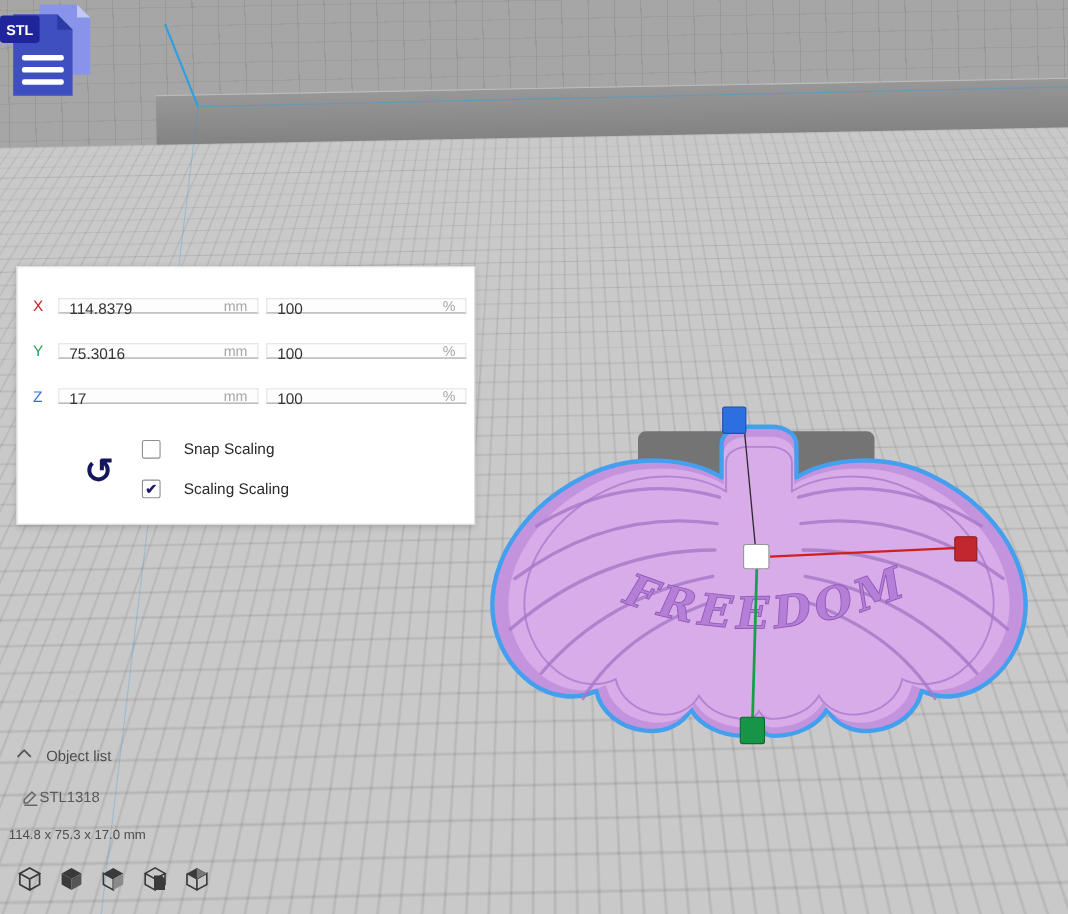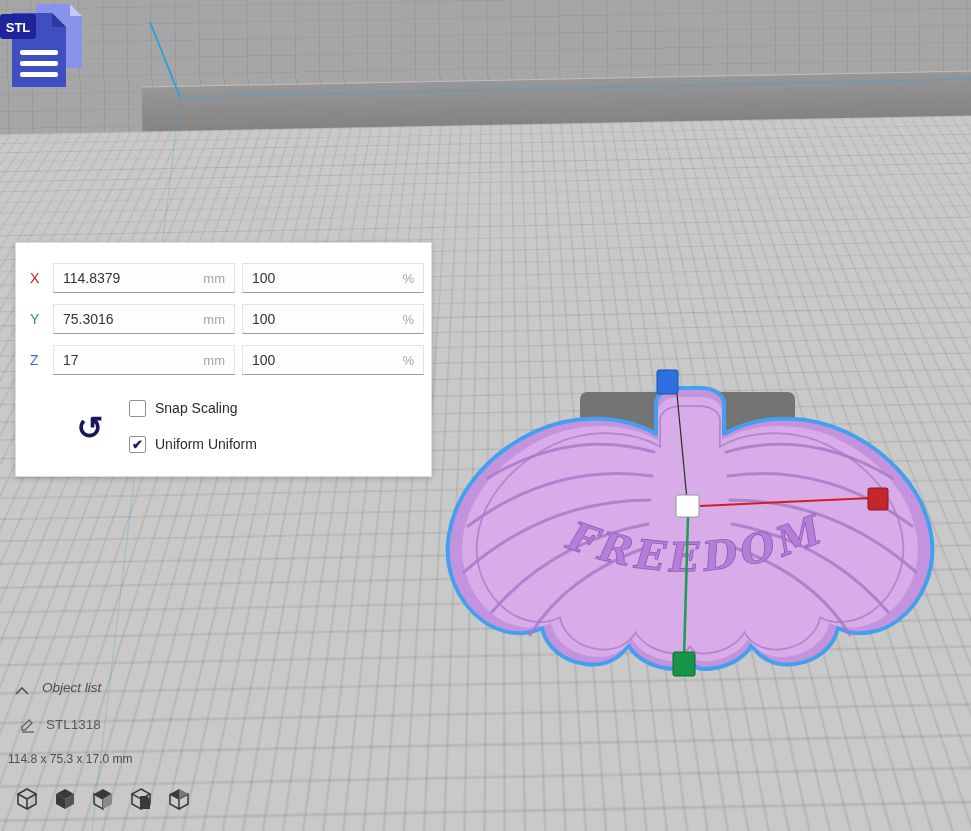--- a/index.html
+++ b/index.html
@@ -26,36 +26,36 @@
   .stl-icon{position:absolute;left:0;top:0;width:92px;height:98px;z-index:40;}
 
   
   .scale-panel{position:absolute;left:15px;top:242px;width:415px;height:233px;background:#fff;
     border:1px solid #dcdcdc;box-shadow:0 2px 6px rgba(0,0,0,.18);z-index:30;}
   .axis-row{position:absolute;left:14px;display:grid;grid-template-columns:16px 182px 182px;
     gap:7px;align-items:center;height:30px;}
   .axis-row.r0{top:20px}.axis-row.r1{top:61px}.axis-row.r2{top:102px}
   .axis-label{font-size:14px;text-align:left;}
   .axis-x{color:#cc2222}.axis-y{color:#21a353}.axis-z{color:#2d6fe0}
-  .field{position:relative;height:30px;background:#fdfdfd;border:1px solid #e3e3e3;border-bottom:1px solid #9d9d9d;box-sizing:border-box;}
+  .field{position:relative;height:14px;background:#fdfdfd;border:1px solid #e3e3e3;border-bottom:1px solid #9d9d9d;box-sizing:border-box;}
   .field input{width:100%;height:100%;border:none;outline:none;background:transparent;
     padding:0 36px 0 9px;box-sizing:border-box;font-size:14px;color:#333;font-family:"Liberation Sans",sans-serif;}
   .unit{position:absolute;right:9px;top:50%;transform:translateY(-50%);font-size:13px;color:#a6a6a6;pointer-events:none;text-align:right;}
   .reset-btn{position:absolute;left:52px;top:163px;width:44px;height:44px;border:none;background:transparent;
     font-size:32px;line-height:40px;color:#16165c;font-weight:bold;cursor:pointer;}
-  .check-row{position:absolute;left:113px;display:flex;align-items:center;gap:9px;height:20px;text-align:center;}
+  .check-row{position:absolute;left:113px;display:flex;align-items:center;gap:21px;height:20px;text-align:center;}
   .check-row.c0{top:155px}.check-row.c1{top:191px}
   .checkbox{width:17px;height:17px;background:#fff;border:1px solid #8f8f8f;border-radius:2px;
     display:flex;align-items:center;justify-content:center;font-size:13px;font-weight:bold;color:#1c1c66;box-sizing:border-box;}
   .check-label{font-size:14px;color:#2b2b2b;}
 
   
-  .object-list{position:absolute;left:14px;top:680px;display:flex;align-items:flex-end;gap:12px;z-index:30;cursor:pointer;font-style:italic;}
+  .object-list{position:absolute;left:14px;top:680px;display:flex;align-items:flex-start;gap:12px;z-index:30;cursor:pointer;}
   .object-list span{font-size:13.5px;color:#4d4d4d;}
-  .object-name{position:absolute;left:20px;top:716px;display:flex;align-items:center;gap:10px;z-index:30;}
+  .object-name{position:absolute;left:20px;top:716px;display:flex;align-items:center;z-index:30;}
   .object-name span{font-size:13.5px;color:#585858;}
   .dims{position:absolute;left:8px;top:752px;font-size:12px;color:#4d4d4d;z-index:30;}
   .view-toolbar{position:absolute;left:14px;top:786px;display:flex;gap:12px;z-index:30;}
   .view-toolbar .vicon{width:26px;height:26px;cursor:pointer;}
 </style>
 </head>
 <body>
 
 <div class="scene3d">
   <div class="wall"></div>
@@ -172,21 +172,21 @@
   </div>
 
   <button class="reset-btn">↺</button>
 
   <div class="check-row c0">
     <span class="checkbox"></span>
     <span class="check-label">Snap Scaling</span>
   </div>
   <div class="check-row c1">
     <span class="checkbox">✔</span>
-    <span class="check-label">Uniform Uniform</span>
+    <span class="check-label">Scaling Scaling</span>
   </div>
 </div>
 
 <div class="object-list">
   <svg width="16" height="9" viewBox="0 0 16 9">
     <polyline points="2,8 8,2 14,8" fill="none" stroke="#555" stroke-width="1.7"></polyline>
   </svg>
   <span>Object list</span>
 </div>
 

